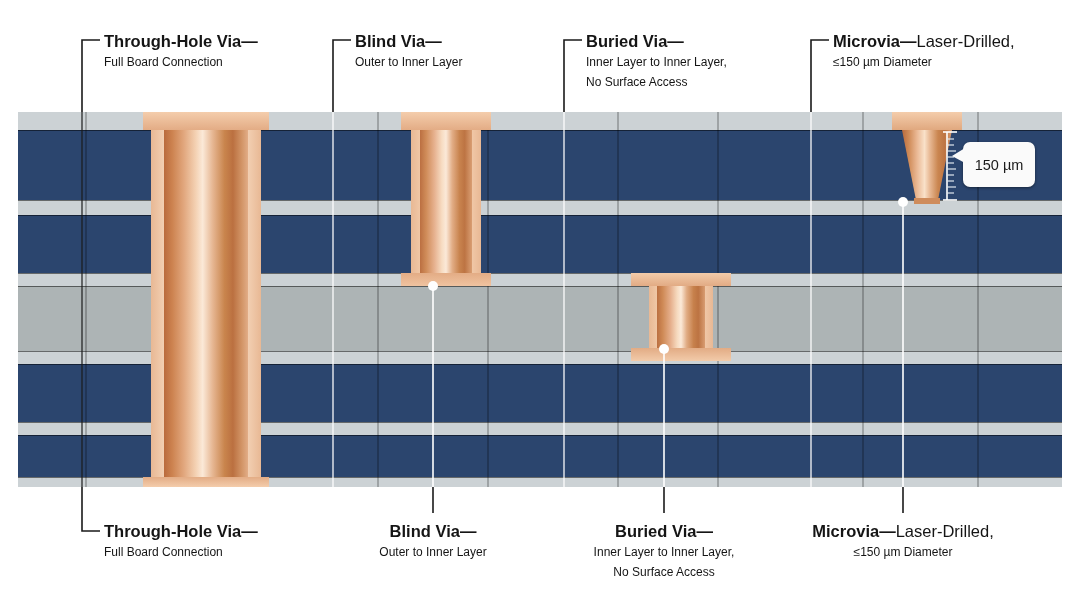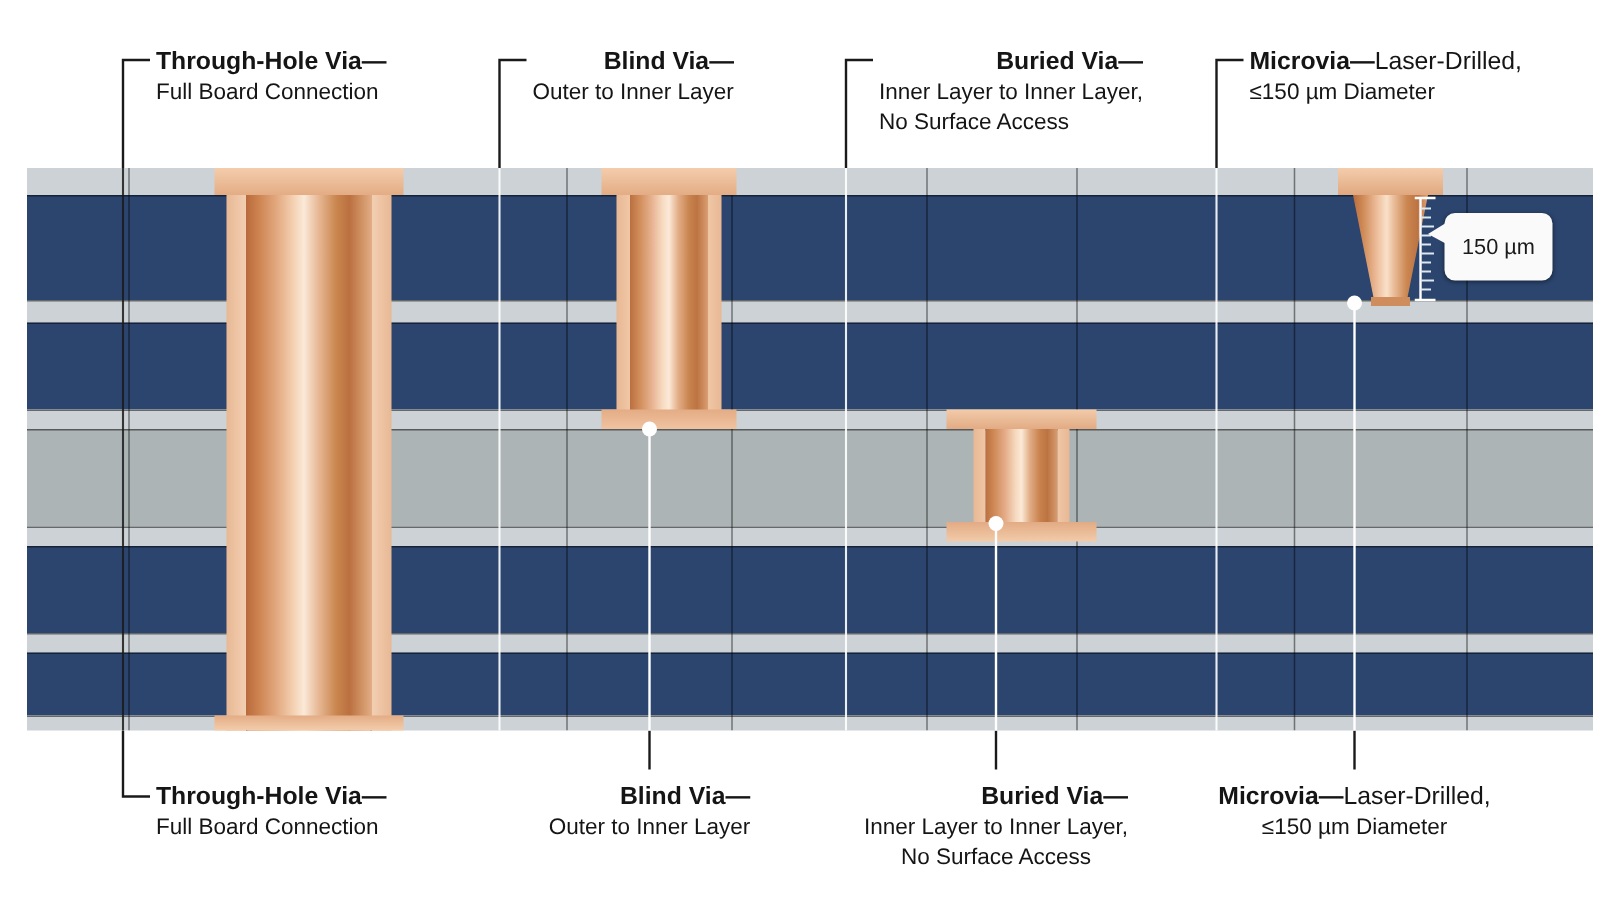--- a/index.html
+++ b/index.html
@@ -7,22 +7,22 @@
     width:1080px;height:603px;
     background:#ffffff;
     font-family:"Liberation Sans", sans-serif;
     overflow:hidden;
     position:relative;
   }
   #stage{position:absolute;left:0;top:0;width:1080px;height:603px;}
 
   
   .lbl{position:absolute;color:#151515;}
-  .lbl .t1{font-size:16.5px;line-height:21px;white-space:nowrap;text-align:right;}
-  .lbl .t2{font-size:15px;line-height:20px;white-space:nowrap;}
+  .lbl .t1{font-size:16.5px;line-height:21px;white-space:nowrap;}
+  .lbl .t2{font-size:12px;line-height:20px;white-space:nowrap;}
   .lbl b{font-weight:bold;}
   .lbl .dash{font-weight:bold;}
 
   .lbl-top{top:31px;}
   .lbl-bot{}
 
   
 
   
   #board{position:absolute;left:18px;top:112px;width:1044px;height:375px;}

